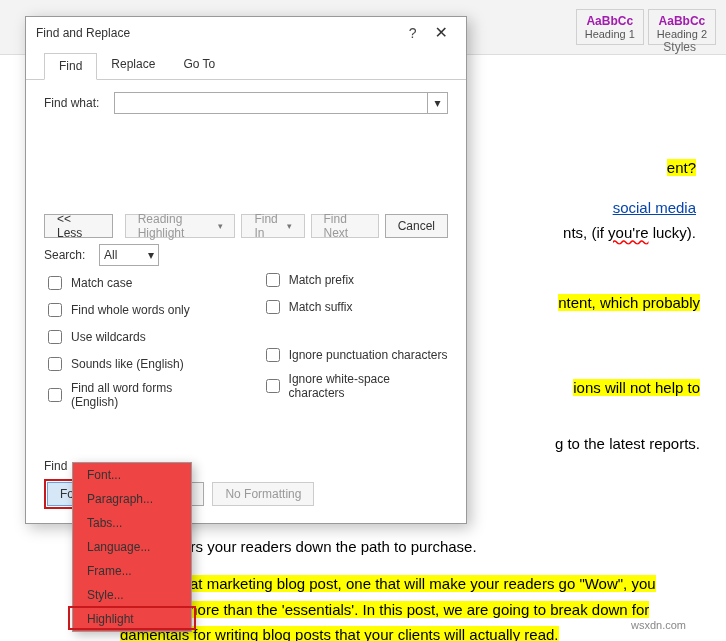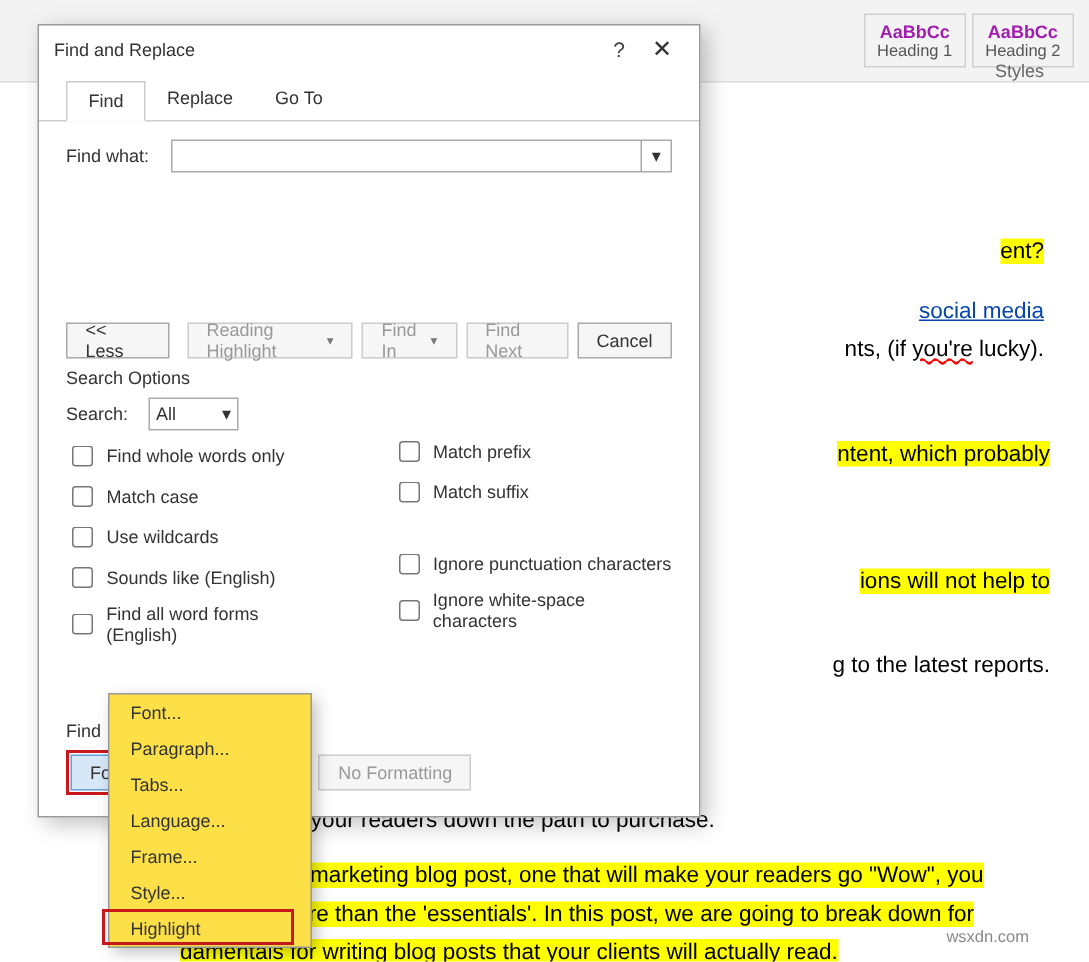--- a/index.html
+++ b/index.html
@@ -35,21 +35,21 @@
     .col.right { padding-top: 26px; }
     .select-inline { height:22px; border:1px solid #aaa; min-width:60px; padding:0 4px; display:inline-flex; align-items:center; justify-content:space-between; }
     .chk { display:flex; align-items:center; gap:6px; }
     .chk input { width:14px; height:14px; }
     .findlabel2 { margin-top: 50px; font-size:12px; }
     .formatbar { display:flex; gap:8px; margin-top:6px; align-items:center; }
     .formatbar .btn { }
     .btn.format-open { background:#d6e7f7; border-color:#6aa2db; }
     .redbox { border: 2px solid #c8181c; padding: 1px; }
     .format-menu {
-      position:absolute; left:72px; top:462px; width:136px; background:#fde047; border:1px solid #999; box-shadow: 3px 3px 10px rgba(0,0,0,0.25); z-index:50;
+      position:absolute; left:72px; top:462px; width:120px; background:#ef4444; border:1px solid #999; box-shadow: 3px 3px 10px rgba(0,0,0,0.25); z-index:50;
     }
     .format-menu .item { padding: 5px 14px; font-size:12px; cursor:pointer; }
     .redbox-menu { position:absolute; left:68px; top:606px; width:128px; height:24px; border:2px solid #c8181c; z-index:60; pointer-events:none; }
     .watermark { position:absolute; right:40px; bottom:10px; font-size:11px; color:#888; }
     .chevd::after { content:"▾"; font-size:9px; margin-left:4px; color:#777;}
   </style>
 </head>
 <body>
 
 <div class="ribbon-strip">
@@ -118,38 +118,37 @@
           <span>Find In</span>
         </div>
       <div class="btn disabled">
           <span>Find Next</span>
         </div>
       <div class="btn">
           <span>Cancel</span>
         </div>
     </div>
 
-    <div class="section-label">Search Options</div>
 
     <div class="options">
       <div class="col">
         <div class="row" style="margin:0;">
           <span style="width:55px;">Search:</span>
           <div class="select-inline">
             <span>All</span>
               <span>▾</span>
           </div>
         </div>
         <label class="chk">
             <input type="checkbox" style="">
+            <span>Match case</span>
+          </label>
+        <label class="chk">
+            <input type="checkbox" style="">
             <span>Find whole words only</span>
-          </label>
-        <label class="chk">
-            <input type="checkbox" style="">
-            <span>Match case</span>
           </label>
         <label class="chk">
             <input type="checkbox" style="">
             <span>Use wildcards</span>
           </label>
         <label class="chk">
             <input type="checkbox" style="">
             <span>Sounds like (English)</span>
           </label>
         <label class="chk">

